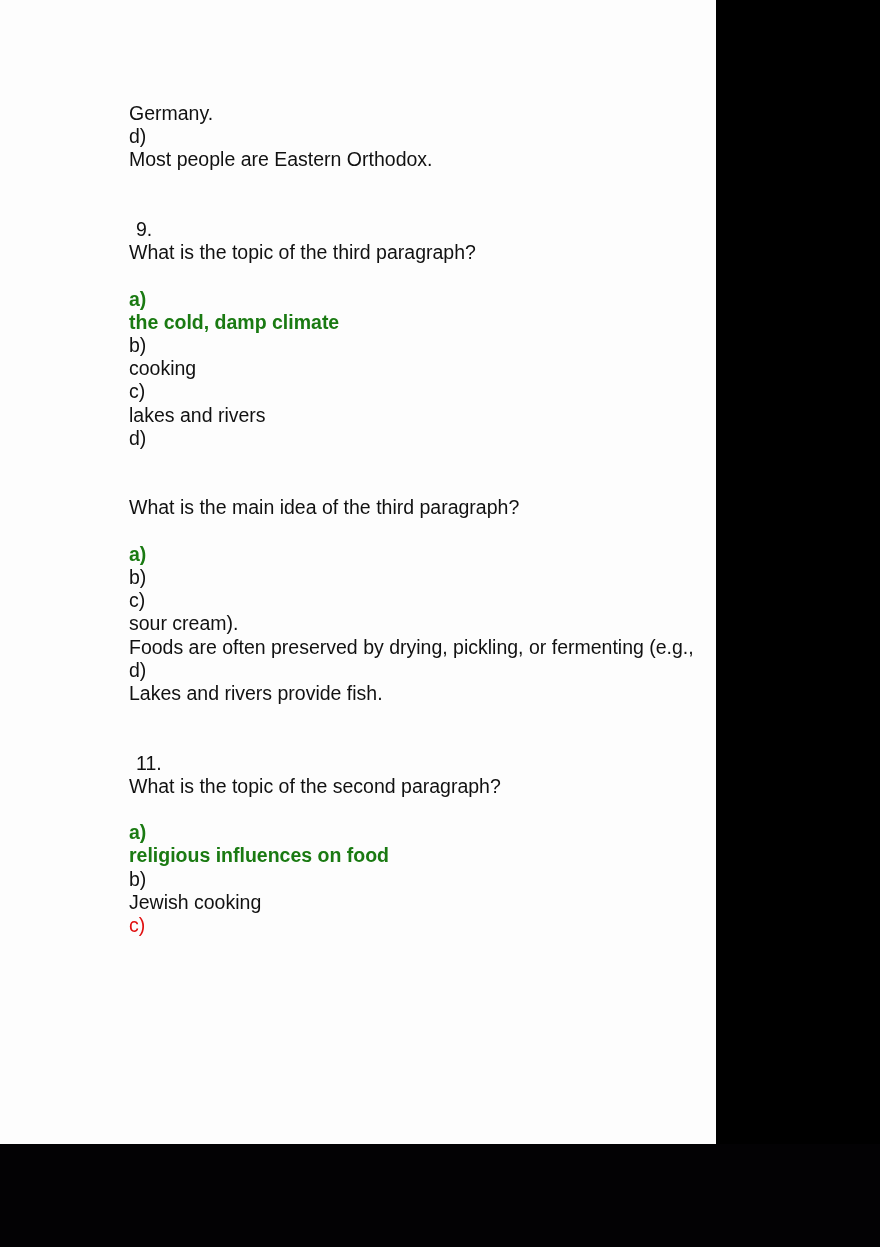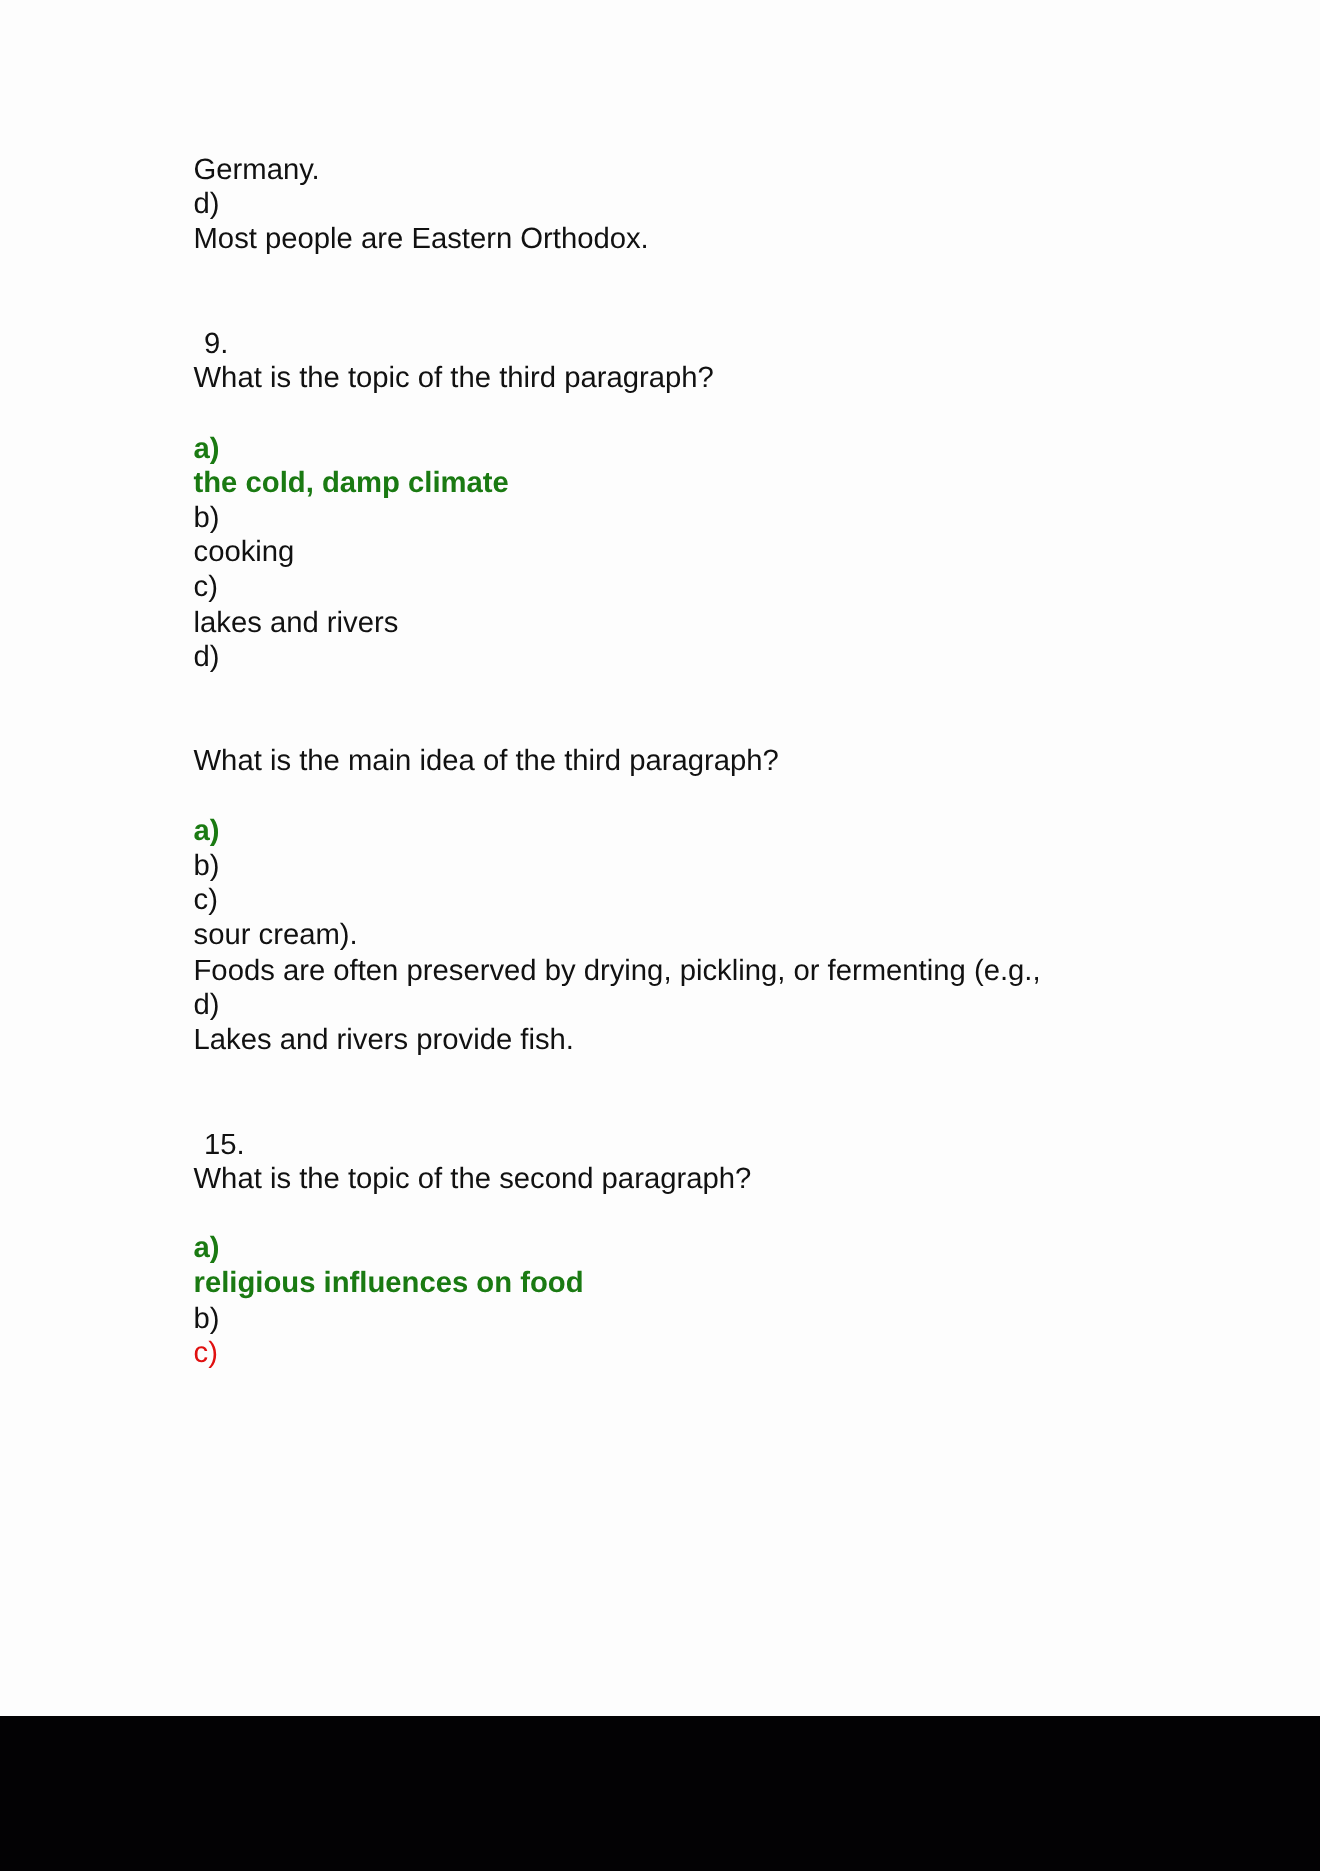--- a/index.html
+++ b/index.html
@@ -1,17 +1,17 @@
 <!DOCTYPE html>
 <html><head>
 <meta charset="utf-8">
 <style>
   html, body { margin:0; padding:0; }
   body { width:880px; height:1247px; background:#000; position:relative; overflow:hidden; }
-  .page { position:absolute; left:0; top:0; width:880px; height:1144px; background:#fdfdfd; }
+  .page { position:absolute; left:0; top:0; width:716px; height:1144px; background:#fdfdfd; }
   .content { position:absolute; left:129px; top:102px; width:700px;
     font-family:"Liberation Sans", sans-serif; font-size:19.5px; line-height:23.2px; color:#111; }
   .line { white-space:pre; }
   .gap1 { height:23.2px; }
   .gap2 { height:46.4px; }
   .green { color:#1a7a12; font-weight:bold; }
   .red { color:#e01010; }
   .num { padding-left:7px; }
 </style>
 </head>
@@ -45,23 +45,24 @@
       <div class="line">b)</div>
       <div class="line">c)</div>
       <div class="line">sour cream).</div>
       <div class="line">Foods are often preserved by drying, pickling, or fermenting (e.g.,</div>
       <div class="line">d)</div>
       <div class="line">Lakes and rivers provide fish.</div>
     </div>
     <div class="gap2"></div>
 
     <div>
-      <div class="line num">15.</div>
+      <div class="line num">11.</div>
       <div class="line">What is the topic of the second paragraph?</div>
       <div class="gap1"></div>
       <div class="line green">a)</div>
       <div class="line green">religious influences on food</div>
       <div class="line">b)</div>
+      <div class="line">Jewish cooking</div>
       <div class="line red">c)</div>
     </div>
   </div>
 </div>
 <div style="position:absolute;left:0;top:1144px;width:880px;height:103px;background:#030204;"></div>
 
 </body></html>

